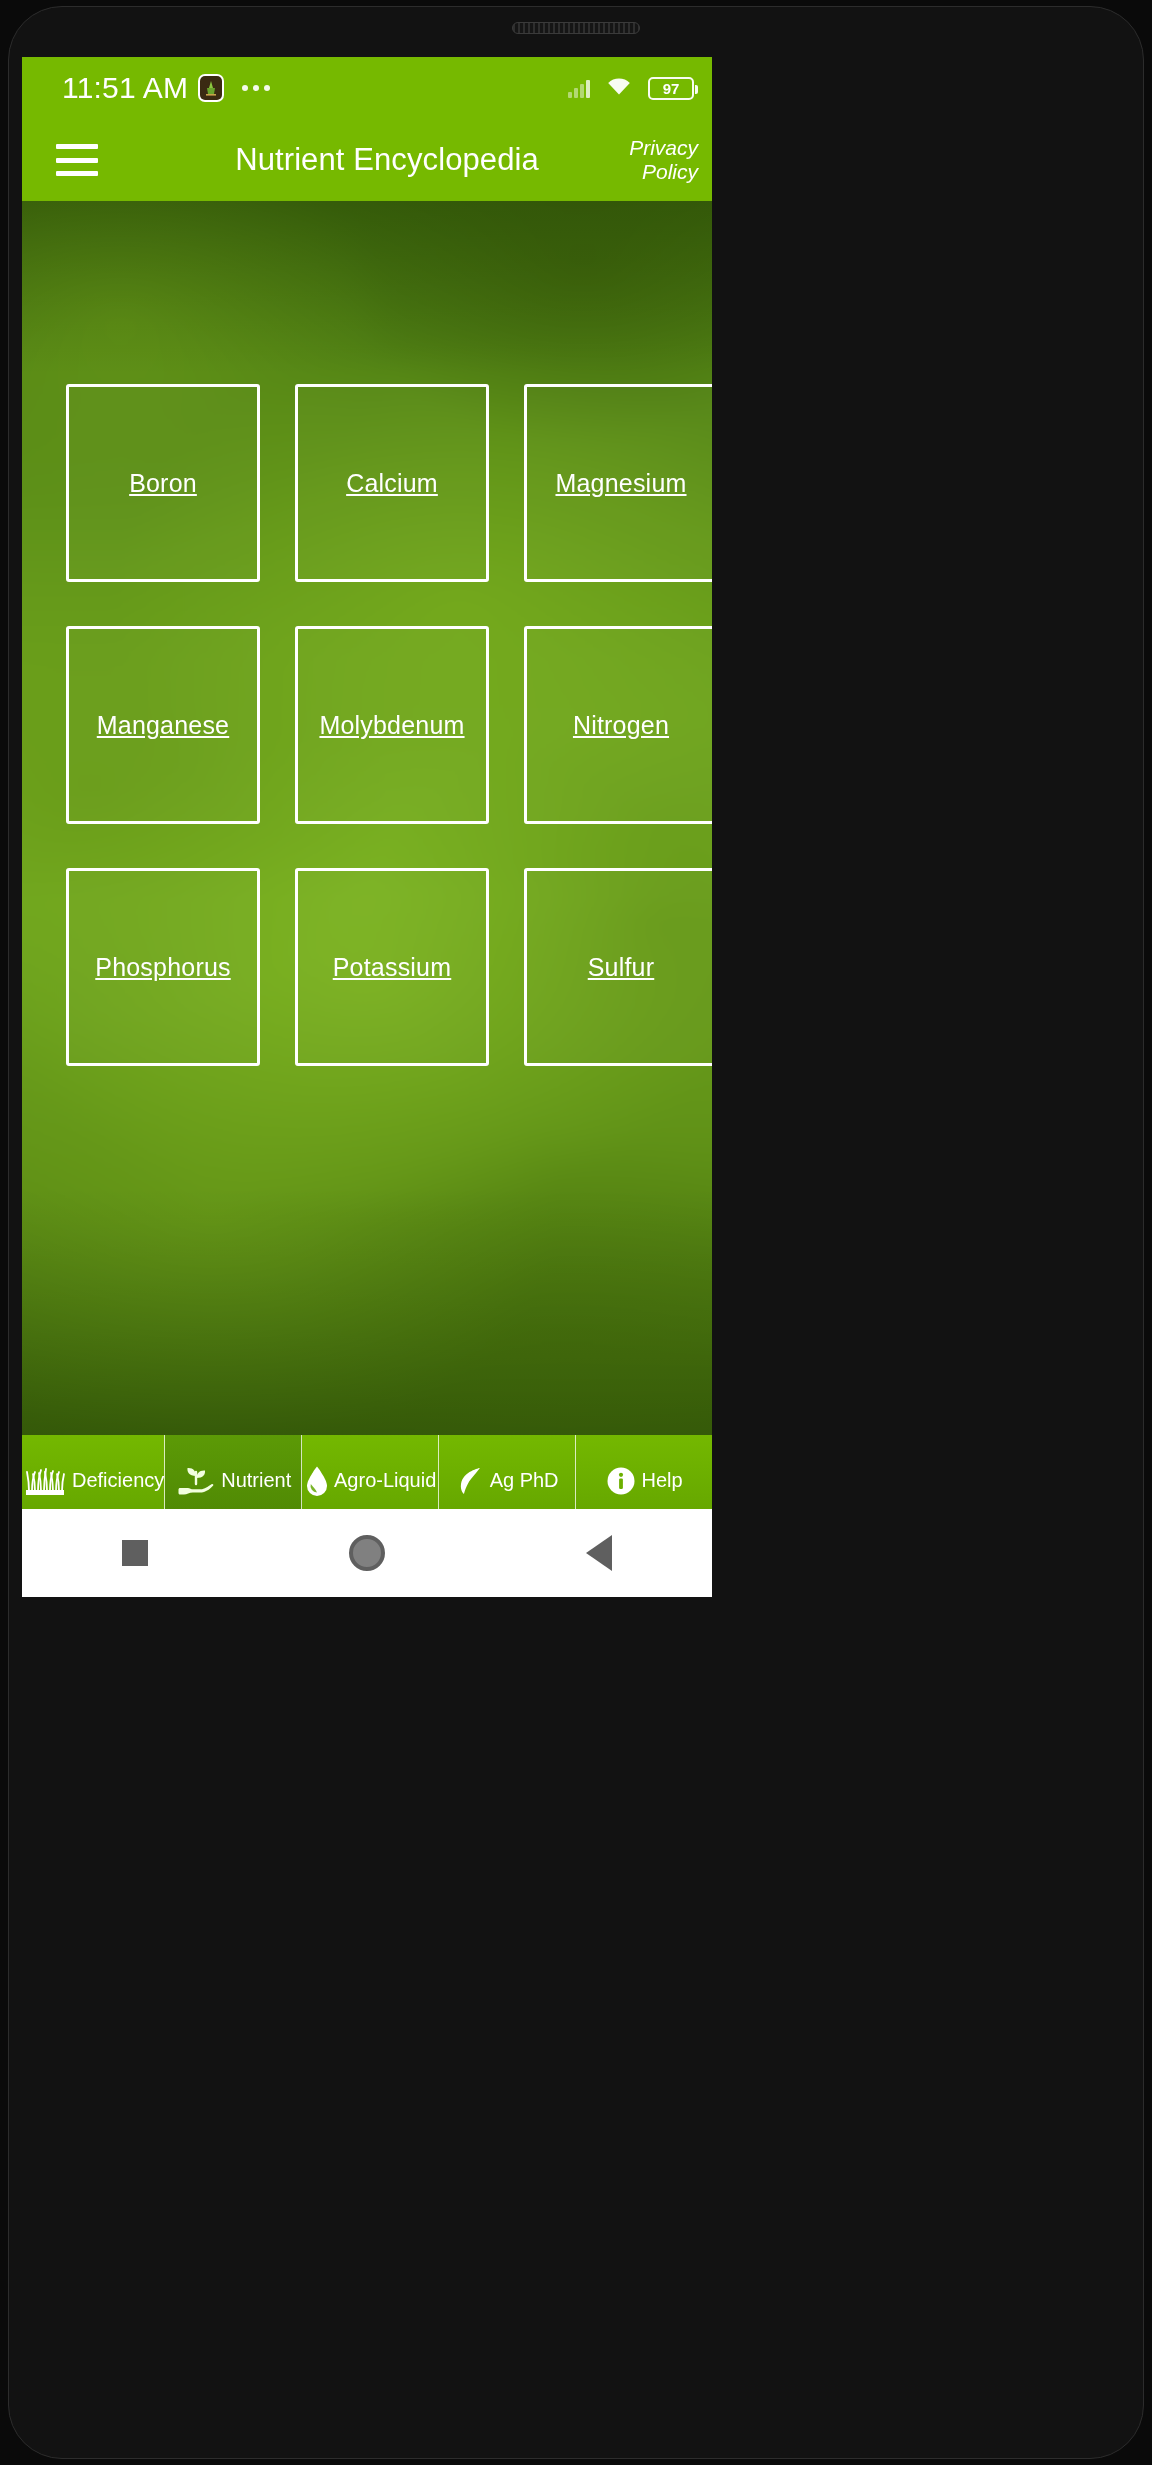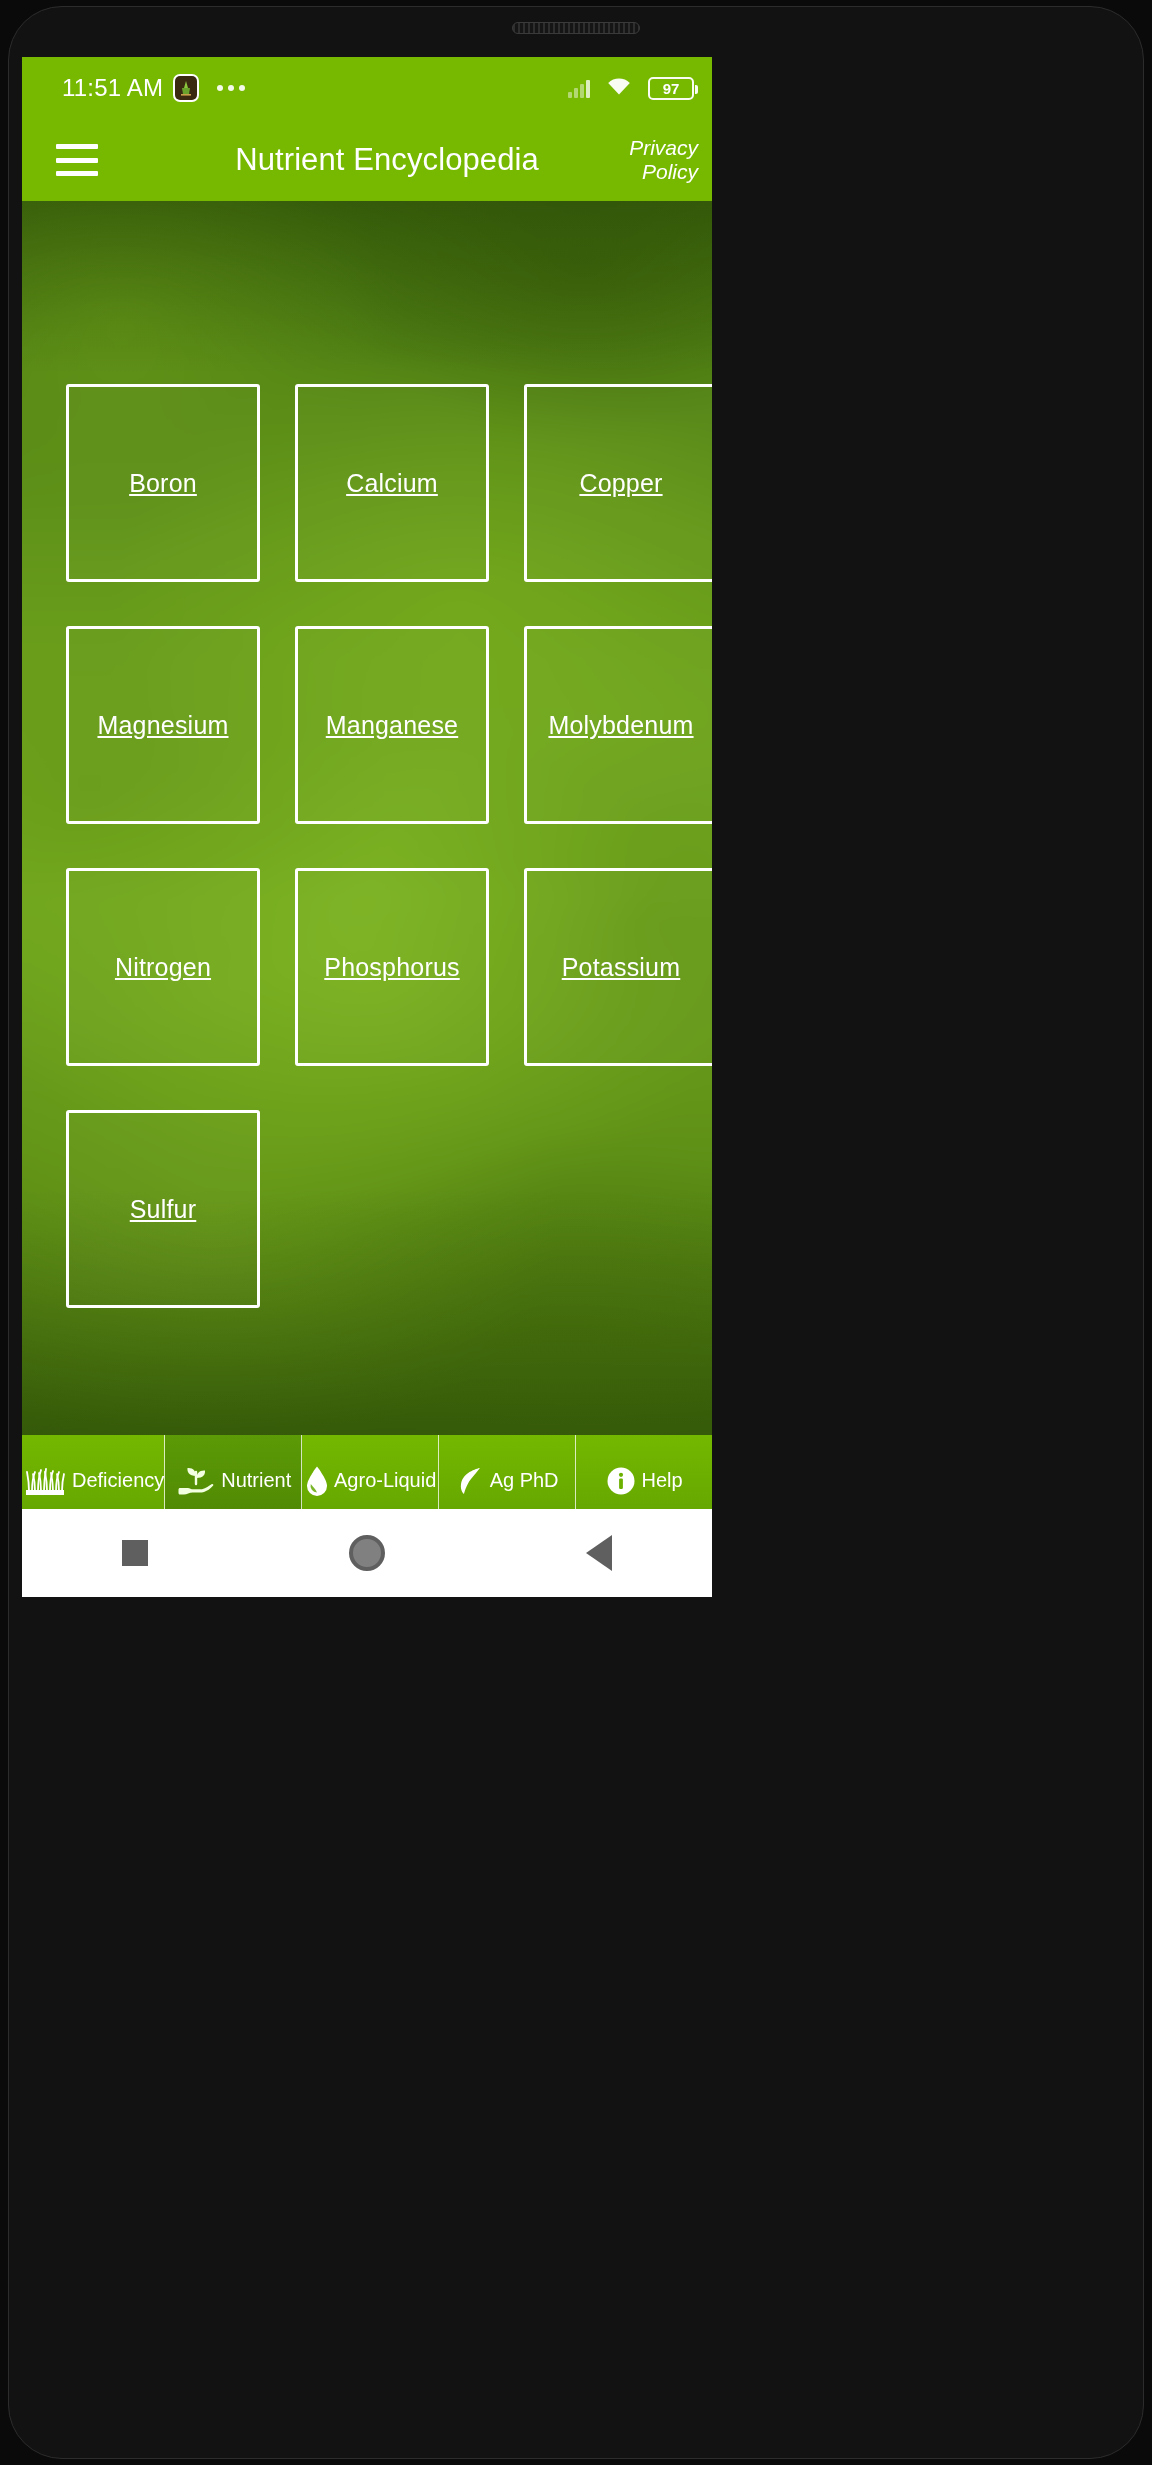--- a/index.html
+++ b/index.html
@@ -63,21 +63,21 @@
     height: 62px;
     background: #76b900;
     display: flex;
     align-items: center;
     padding: 0 18px 0 40px;
     z-index: 5;
   }
   .status-left { display: flex; align-items: center; gap: 10px; }
   .status-time {
     color: #ffffff;
-    font-size: 24px;
+    font-size: 30px;
     font-weight: 500;
     letter-spacing: 0.2px;
   }
   .status-app-icon {
     width: 26px; height: 28px;
     border-radius: 7px;
     background: #ffffff;
     display: flex; align-items: center; justify-content: center;
     padding: 2px;
   }
@@ -354,23 +354,20 @@
     <div class="content">
       <div class="content-bg"></div>
       <div class="content-vignette"></div>
 
       <div class="grid">
         <div class="tile">
           <span class="tile-label">Boron</span>
         </div>
         <div class="tile">
           <span class="tile-label">Calcium</span>
-        </div>
-        <div class="tile">
-          <span class="tile-label">Copper</span>
         </div>
         <div class="tile">
           <span class="tile-label">Magnesium</span>
         </div>
         <div class="tile">
           <span class="tile-label">Manganese</span>
         </div>
         <div class="tile">
           <span class="tile-label">Molybdenum</span>
         </div>

